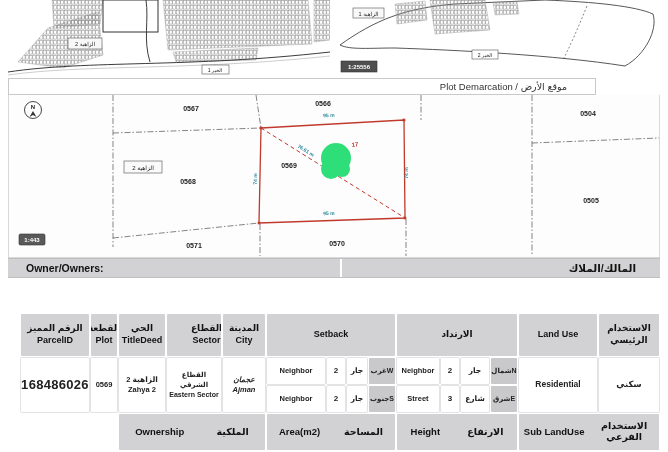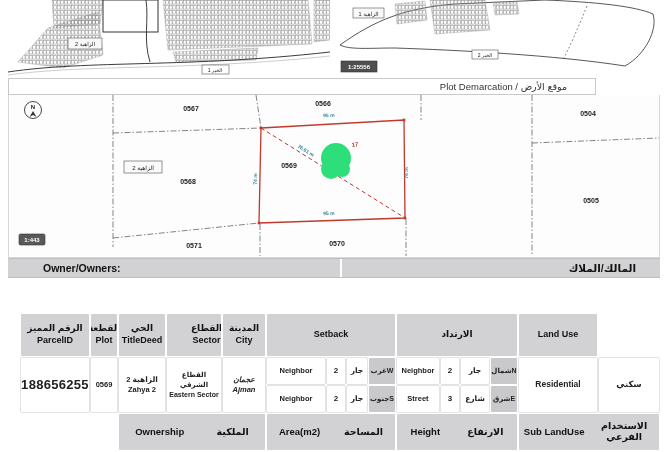--- a/index.html
+++ b/index.html
@@ -23,21 +23,21 @@
     position:absolute; left:8px; top:95px; width:652px; height:163px; box-sizing:border-box;
     border:1px solid #d8d8d8; border-top:none; background:#fdfdfd;
   }
 
   .owner-bar {
     position:absolute; left:8px; top:258px; width:652px; height:20px; box-sizing:border-box;
     background:#d2d2d4; border-top:1px solid #bfbfbf; border-bottom:1px solid #bfbfbf;
     display:flex; align-items:center; justify-content:space-between;
     font-weight:bold; font-size:10.5px; color:#111;
   }
-  .owner-bar .en { padding-left:35px; }
+  .owner-bar .en { padding-left:18px; }
   .owner-bar .ar { padding-right:24px; }
   .owner-divider { position:absolute; left:332px; top:0; width:2px; height:100%; background:#ffffff; }
 
   .tbl {
     position:absolute; left:20px; top:313px; width:640px; height:138px;
     display:grid;
     grid-template-columns:70px 28px 48px 56px 44px 60px 20px 22px 28px 44px 20px 30px 28px 80px 62px;
     grid-template-rows:44px 28px 28px 38px;
   }
   .cell {
@@ -213,23 +213,26 @@
     </div>
     <div class="cell h" style="grid-row:1; grid-column:6 / span 4;">
       <span>Setback</span>
     </div>
     <div class="cell h" style="grid-row:1; grid-column:10 / span 4;">
       <span>الارتداد</span>
     </div>
     <div class="cell h" style="grid-row:1; grid-column:14;">
       <span>Land Use</span>
     </div>
+    <div class="cell h" style="grid-row:1; grid-column:15;">
+      <span>الاستخدام الرئيسي</span>
+    </div>
 
     <div class="cell d pid" style="grid-row:2 / span 2; grid-column:1;">
-      <span>188656255</span>
+      <span>168486026</span>
     </div>
     <div class="cell d sm" style="grid-row:2 / span 2; grid-column:2;">
       <span>0569</span>
     </div>
     <div class="cell d sm" style="grid-row:2 / span 2; grid-column:3;">
       <span>الزاهية 2</span>
       <span>Zahya 2</span>
     </div>
     <div class="cell d xs" style="grid-row:2 / span 2; grid-column:4;">
       <span>القطاع الشرقي</span>

